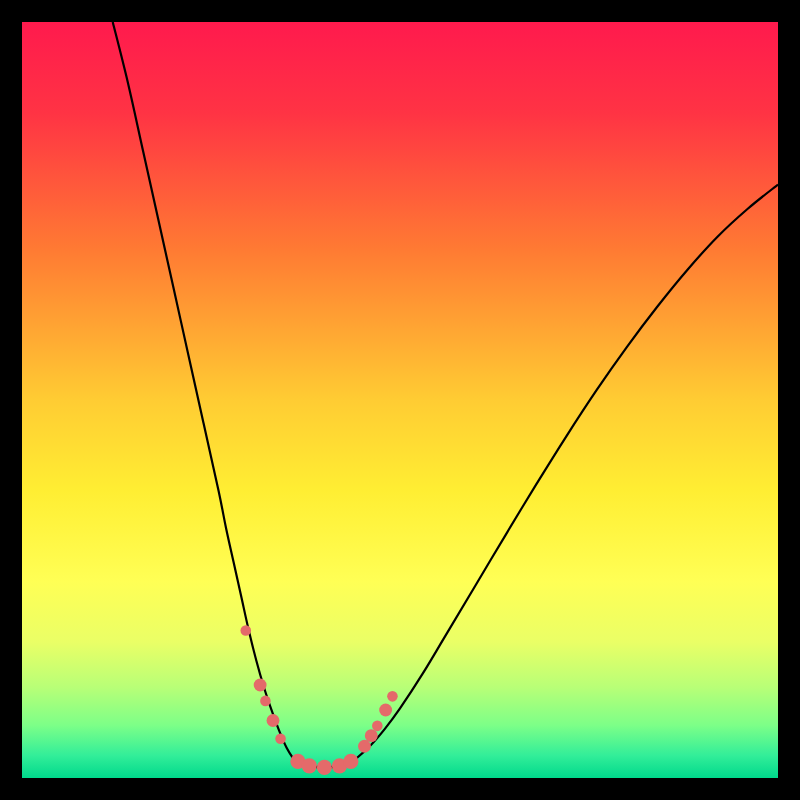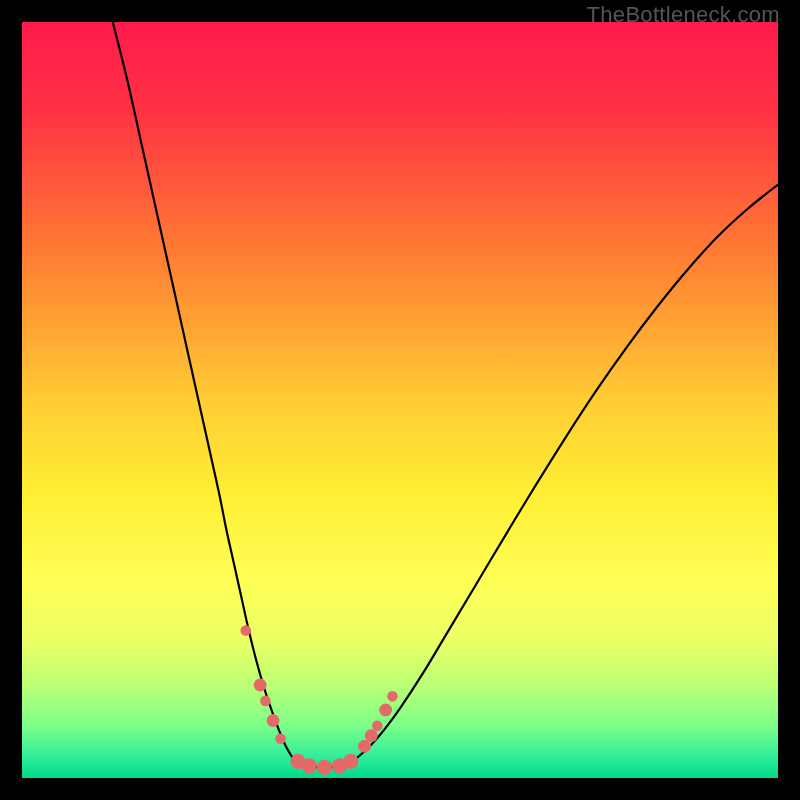--- a/index.html
+++ b/index.html
@@ -35,21 +35,20 @@
     height: 756px;
   }
   svg {
     display: block;
   }
 </style>
 </head>
 <body>
 
 <div class="frame">
-  <div class="attribution">TheBottleneck.com</div>
   <div class="plot-container">
     <svg id="chart-svg" width="756" height="756" viewBox="0 0 756 756">
       <defs>
         <linearGradient id="bg-grad" x1="0" y1="0" x2="0" y2="1">
             <stop offset="0%" stop-color="#ff1a4d"></stop>
             <stop offset="12%" stop-color="#ff3344"></stop>
             <stop offset="30%" stop-color="#ff7a33"></stop>
             <stop offset="50%" stop-color="#ffcc33"></stop>
             <stop offset="62%" stop-color="#ffee33"></stop>
             <stop offset="74%" stop-color="#ffff55"></stop>

